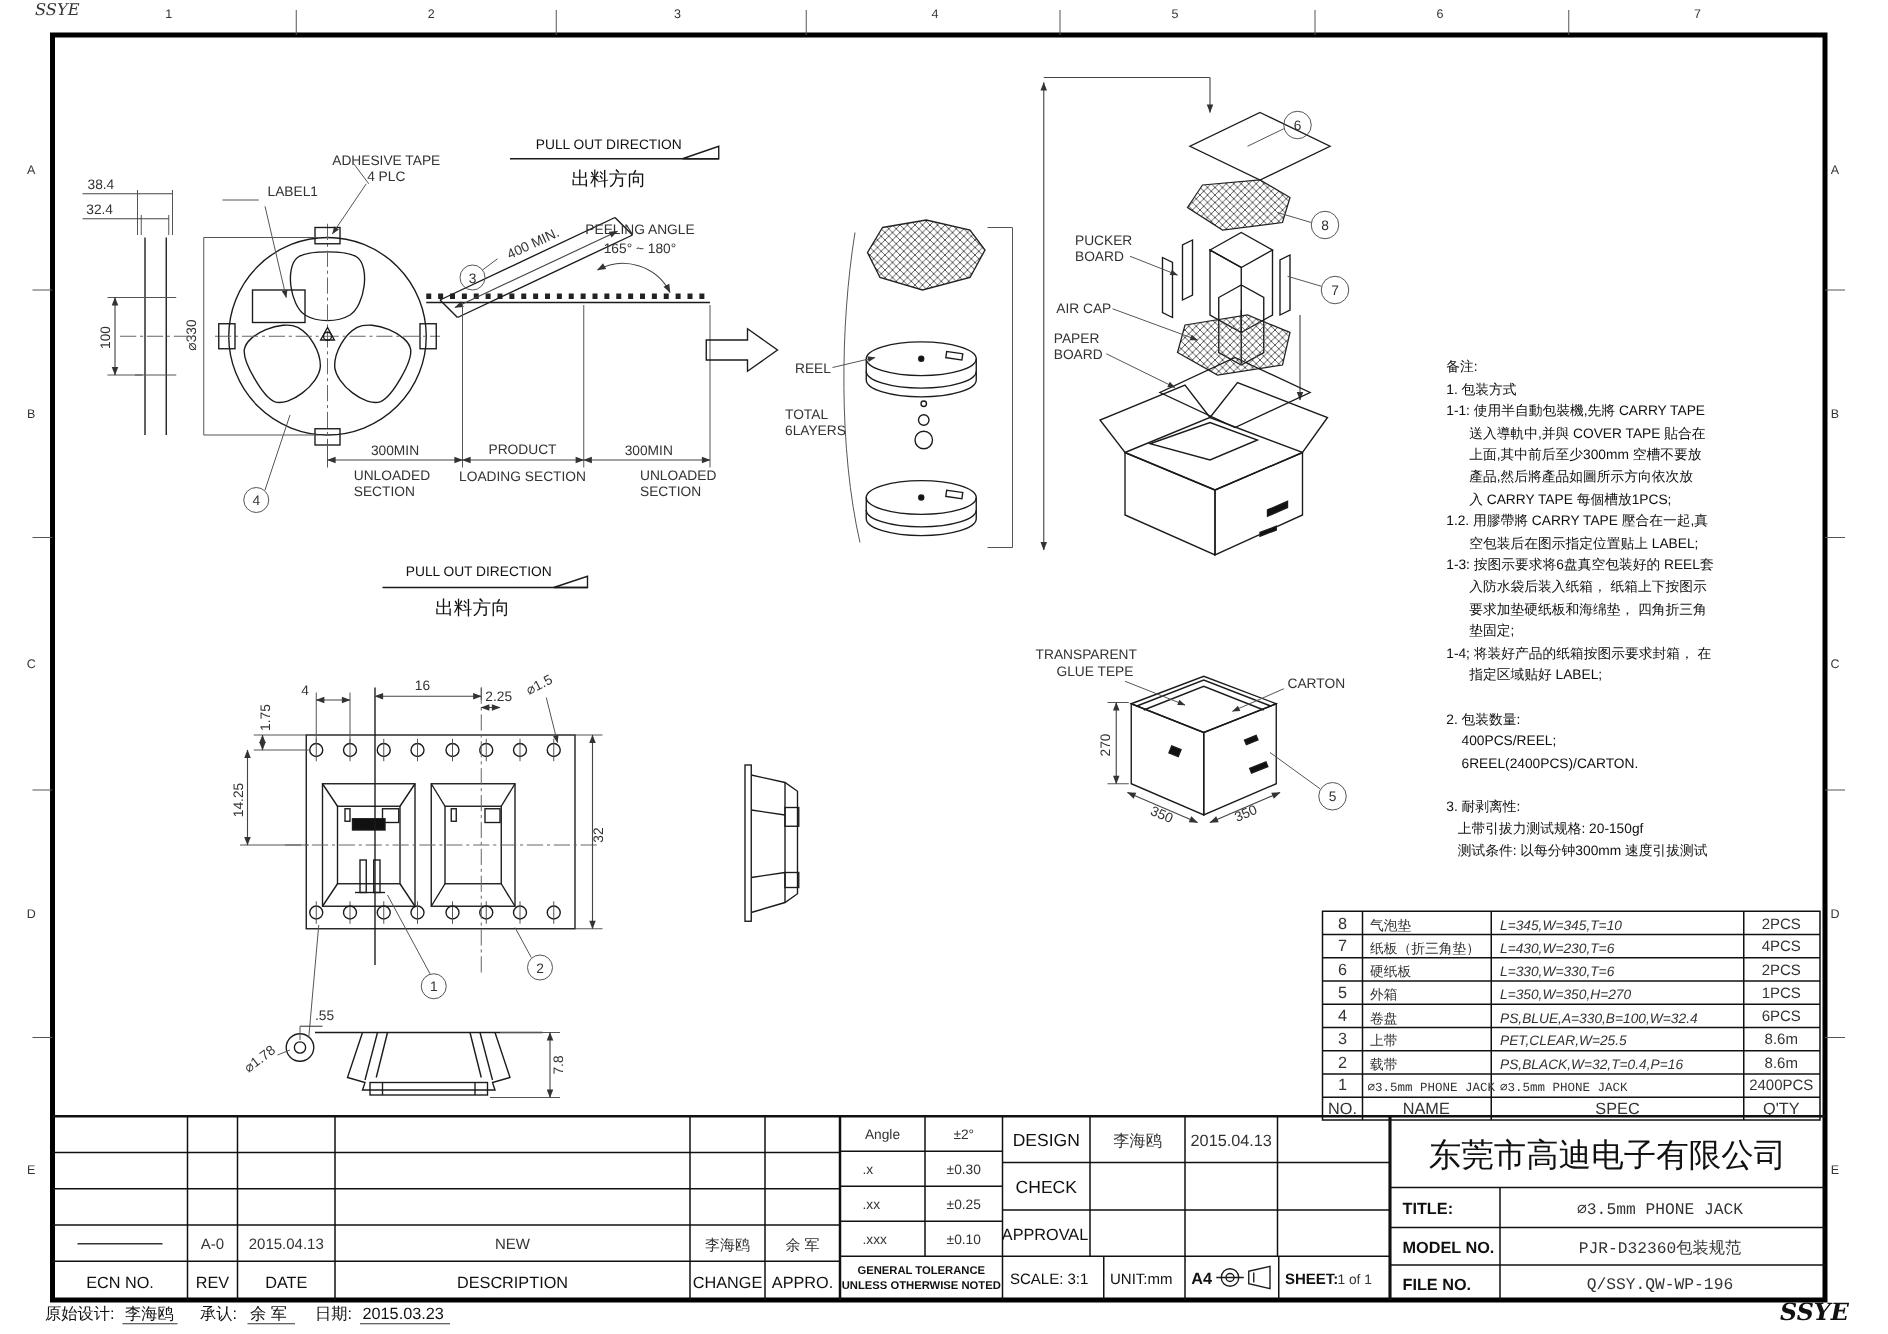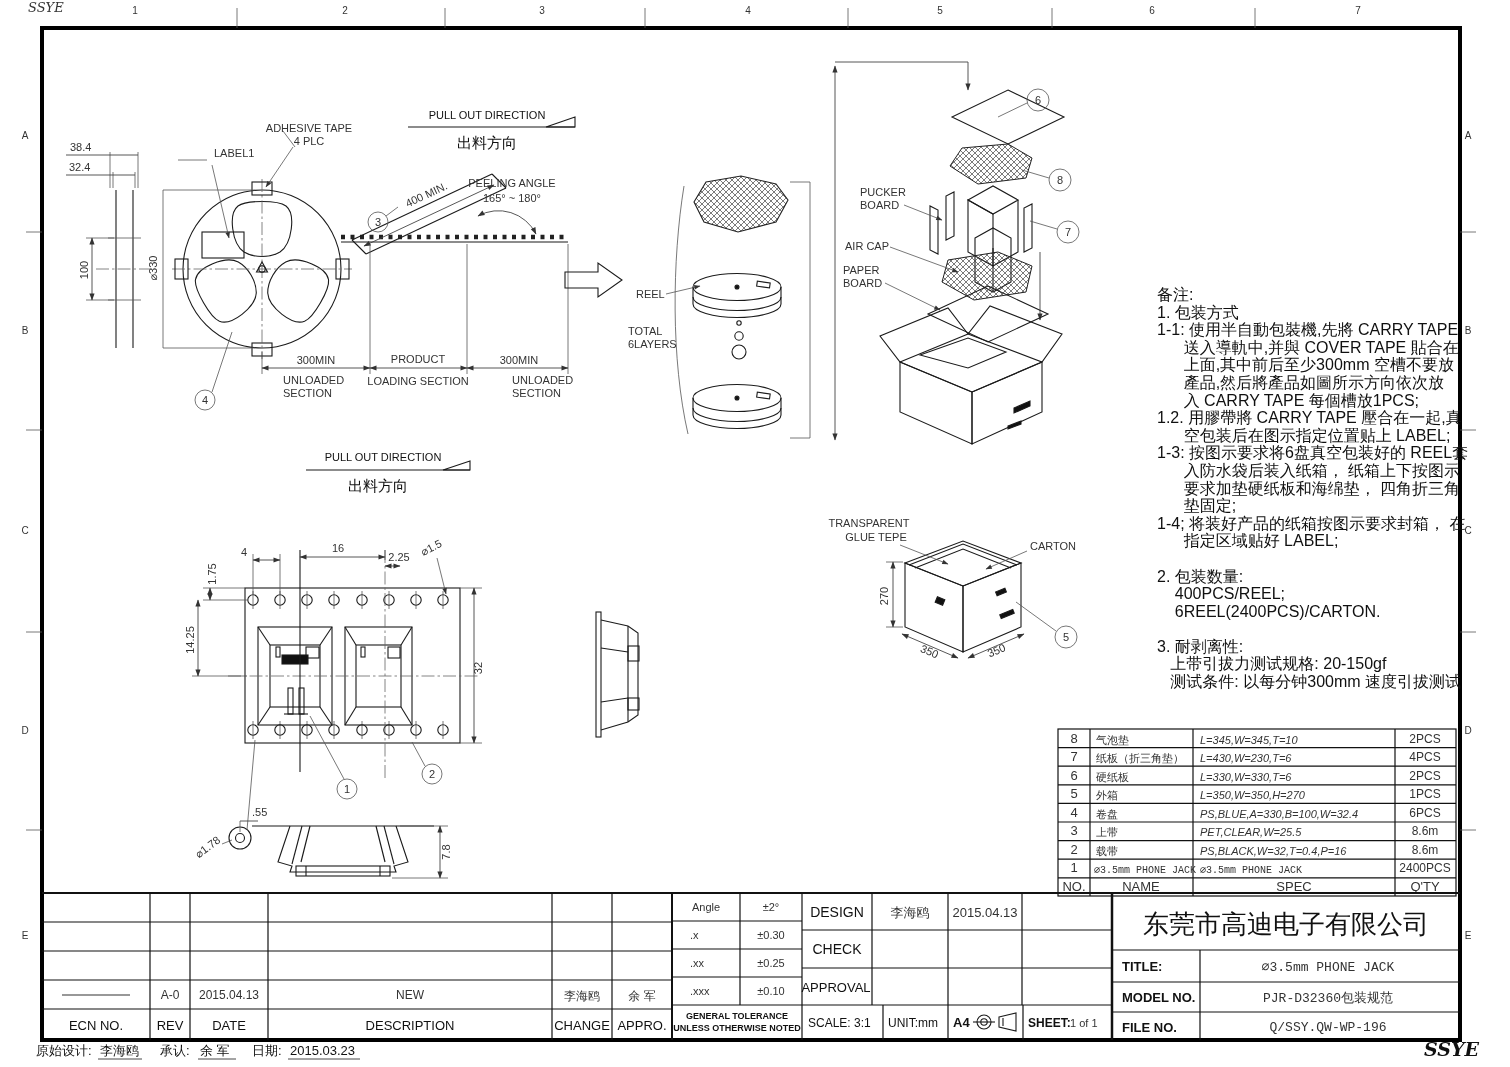--- a/index.html
+++ b/index.html
@@ -11,21 +11,21 @@
   .dk{fill:#111;} .b{font-weight:bold;}
   .mono{font-family:"Liberation Mono","DejaVu Sans Mono",monospace;}
   .ser{font-family:"DejaVu Serif","Liberation Serif",serif;}
   .it{font-style:italic;}
   .ln{stroke:#1b1b1b;stroke-width:1.1;fill:none;}
   .lt{stroke:#555;stroke-width:0.8;fill:none;}
   .dim{stroke:#444;stroke-width:0.9;fill:none;}
   .ctr{stroke:#666;stroke-width:0.8;fill:none;stroke-dasharray:13 3 2.5 3;}
   .tb{stroke:#111;stroke-width:1.2;fill:none;}
   .notes{position:absolute;left:1157px;top:286px;margin:0;white-space:pre;
-         font-family:"Liberation Sans",sans-serif;font-size:16px;line-height:17.6px;color:#101010;}
+         font-family:"Liberation Sans",sans-serif;font-size:11px;line-height:17.6px;color:#101010;}
 </style>
 </head>
 <body>
 
 <div id="sheet">
 <svg width="1510" height="1067" viewBox="0 0 1510 1067">
 <defs>
   <marker id="ar" viewBox="0 0 10 10" refX="9" refY="5" markerWidth="10" markerHeight="8" orient="auto-start-reverse">
     <path d="M0,1.4 L9.6,5 L0,8.6 z" fill="#333"></path>
   </marker>

